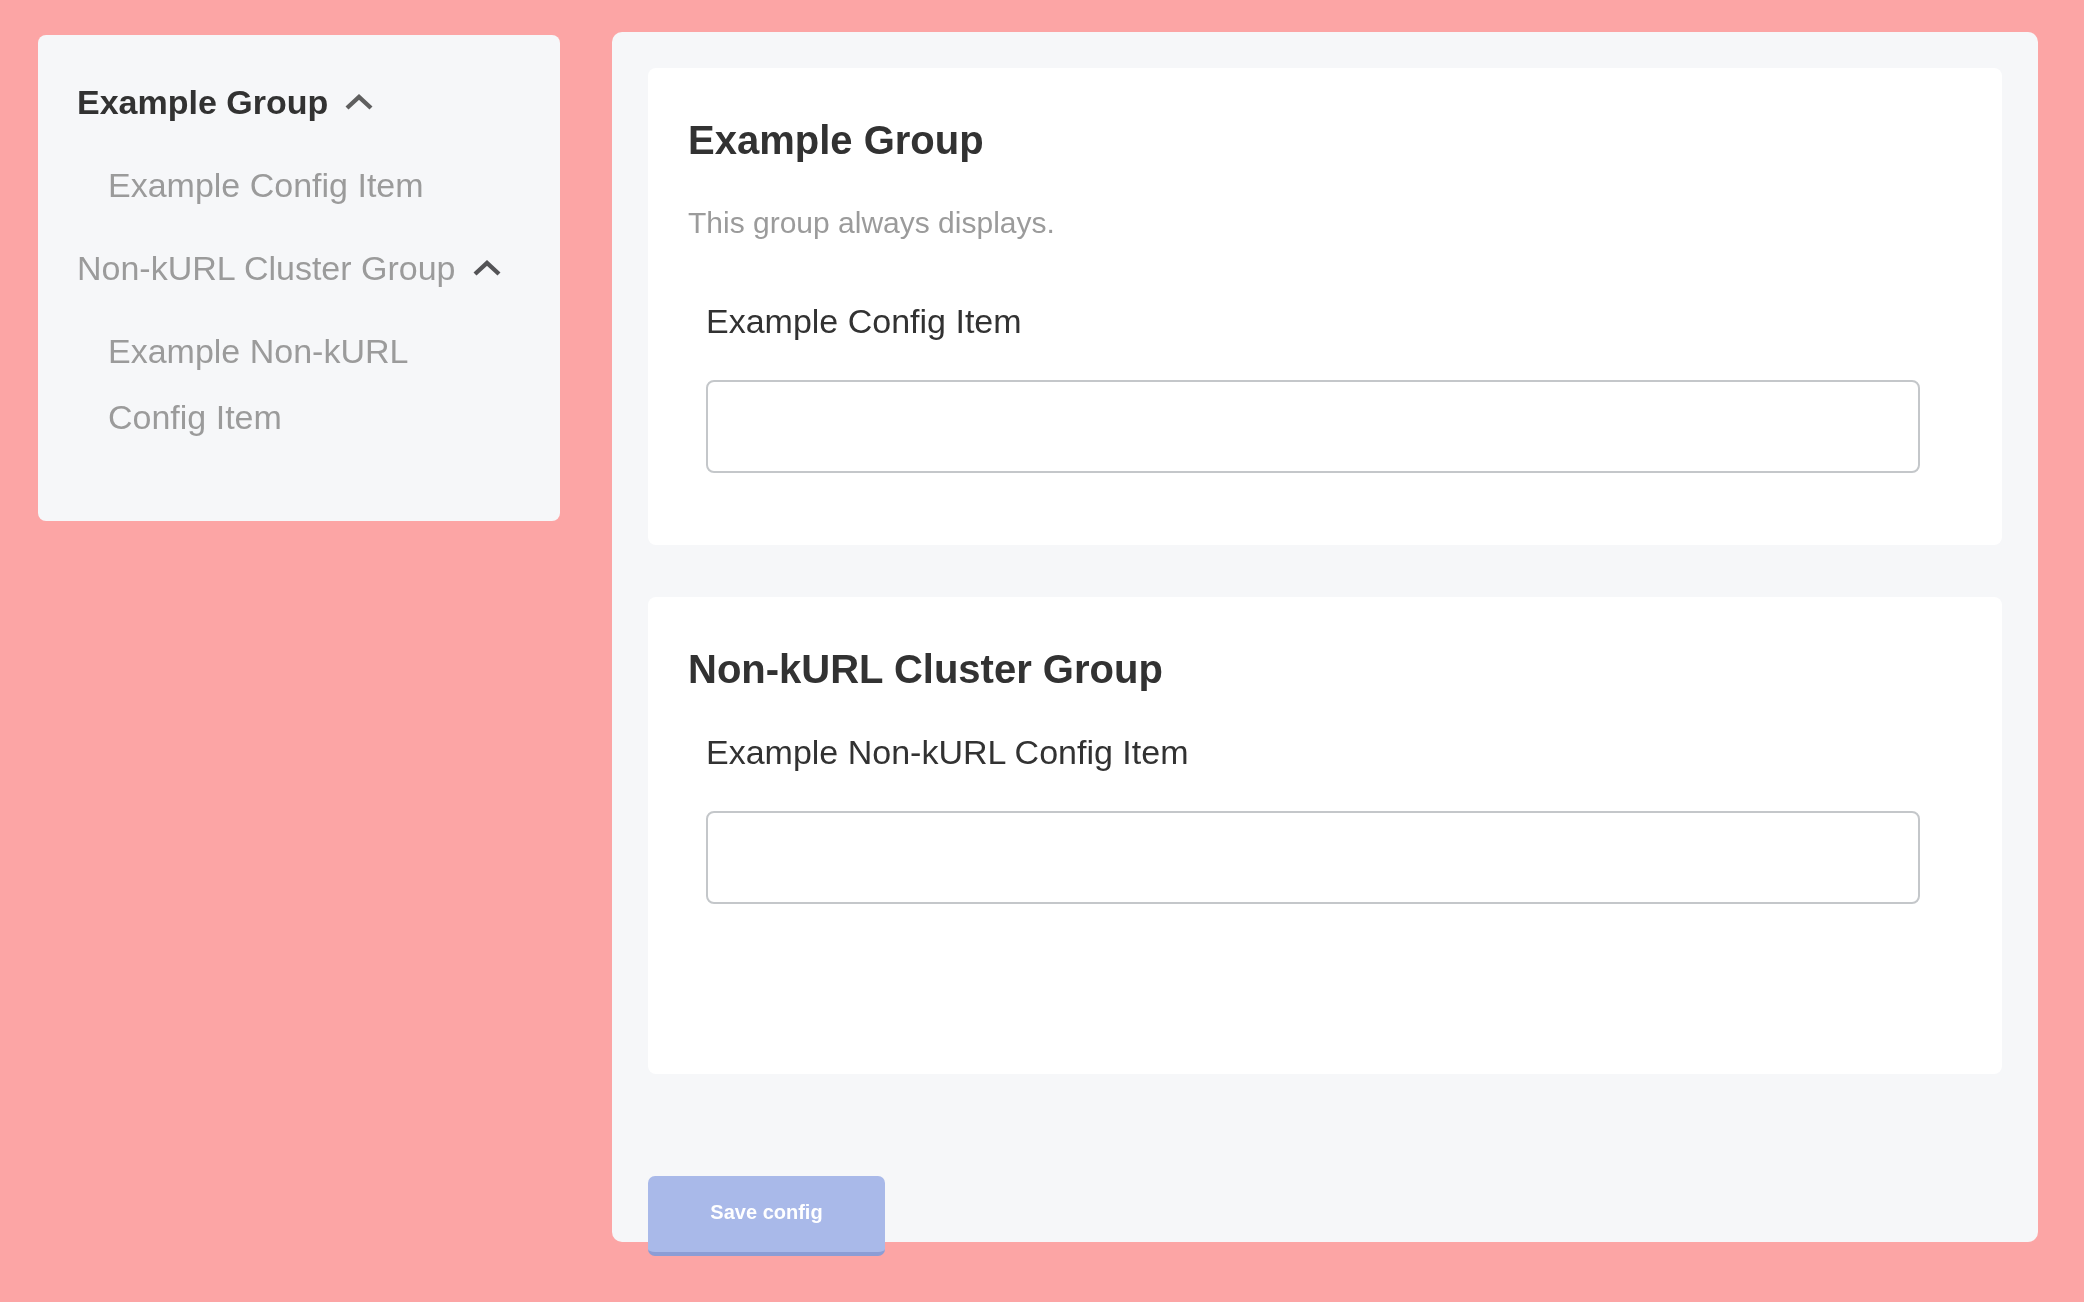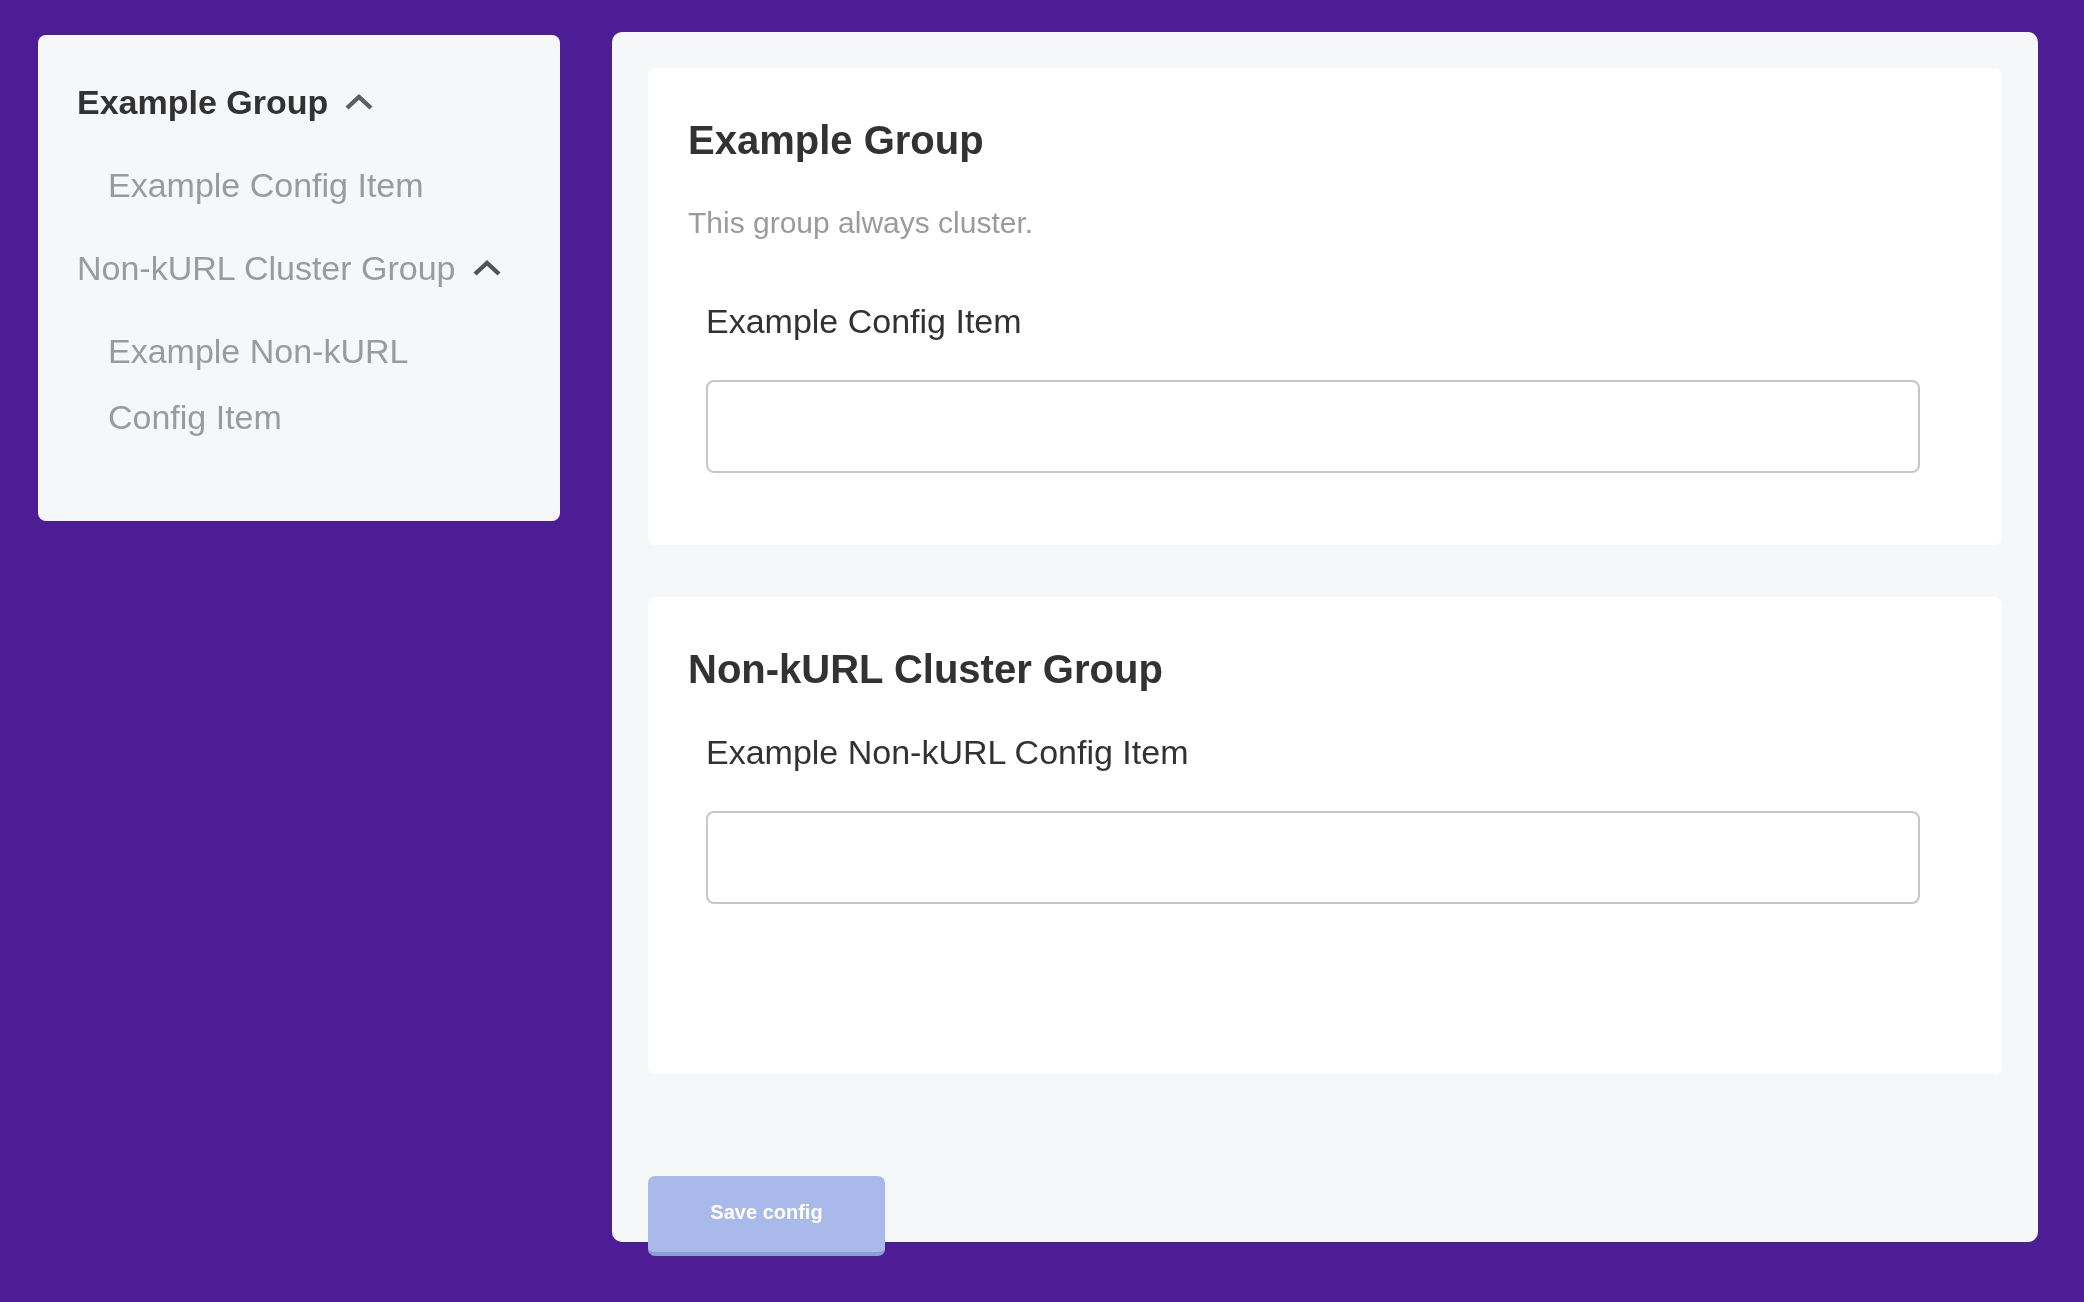--- a/index.html
+++ b/index.html
@@ -5,21 +5,21 @@
   html, body {
     margin: 0;
     padding: 0;
     background: #ffffff;
     font-family: "Liberation Sans", "DejaVu Sans", sans-serif;
   }
   .page {
     position: relative;
     width: 2084px;
     height: 1302px;
-    background: #4c1d95;
+    background: #fca5a5;
     overflow: hidden;
   }
 
   
   .sidebar {
     position: absolute;
     left: 38px;
     top: 35px;
     width: 522px;
     min-height: 473px;
@@ -174,21 +174,21 @@
         <li class="nav-item wrap">Example Non-kURL Config Item</li>
       </ul>
     </div>
 
   </aside>
 
   <main class="panel">
 
     <section class="card">
       <h2>Example Group</h2>
-      <p class="desc">This group always cluster.</p>
+      <p class="desc">This group always displays.</p>
       <div class="config-item">
         <label class="item-label">Example Config Item</label>
         <input class="text-input" type="text" value="" style="">
       </div>
     </section>
 
     <section class="card">
       <h2>Non-kURL Cluster Group</h2>
       <div class="config-item">
         <label class="item-label">Example Non-kURL Config Item</label>

